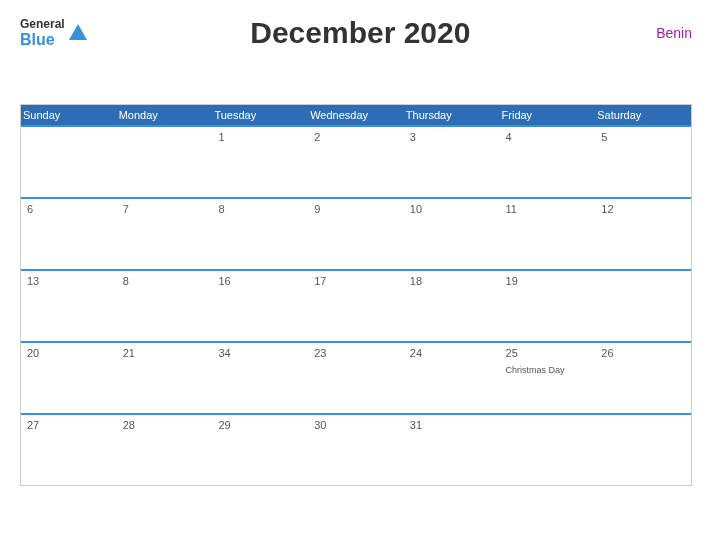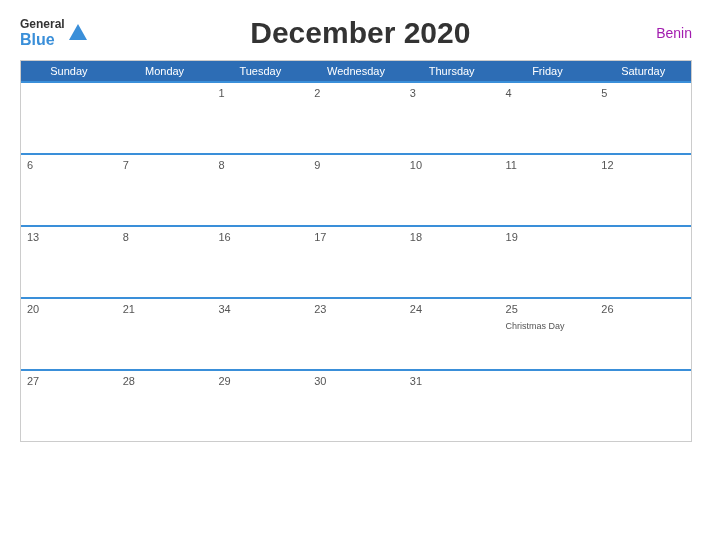--- a/index.html
+++ b/index.html
@@ -10,20 +10,21 @@
       height: 550px;
       overflow: hidden;
     }
     .page {
       width: 712px;
       height: 436px;
       background: #fff;
       padding: 16px 20px;
       display: flex;
       flex-direction: column;
+      gap: 44px;
     }
     .header {
       display: flex;
       align-items: center;
       justify-content: space-between;
       margin-bottom: 10px;
     }
     .logo {
       display: flex;
       align-items: center;
@@ -72,22 +73,22 @@
       border: 1px solid #ccc;
     }
     .cal-header {
       display: grid;
       grid-template-columns: repeat(7, 1fr);
       background: #2d6db5;
     }
     .cal-header-cell {
       color: #fff;
       font-size: 11px;
-      text-align: center;
-      padding: 4px 12px;
+      text-align: left;
+      padding: 4px 2px;
       font-weight: normal;
     }
     .cal-body {
       flex: 1;
       display: flex;
       flex-direction: column;
     }
     .cal-week {
       display: grid;
       grid-template-columns: repeat(7, 1fr);

